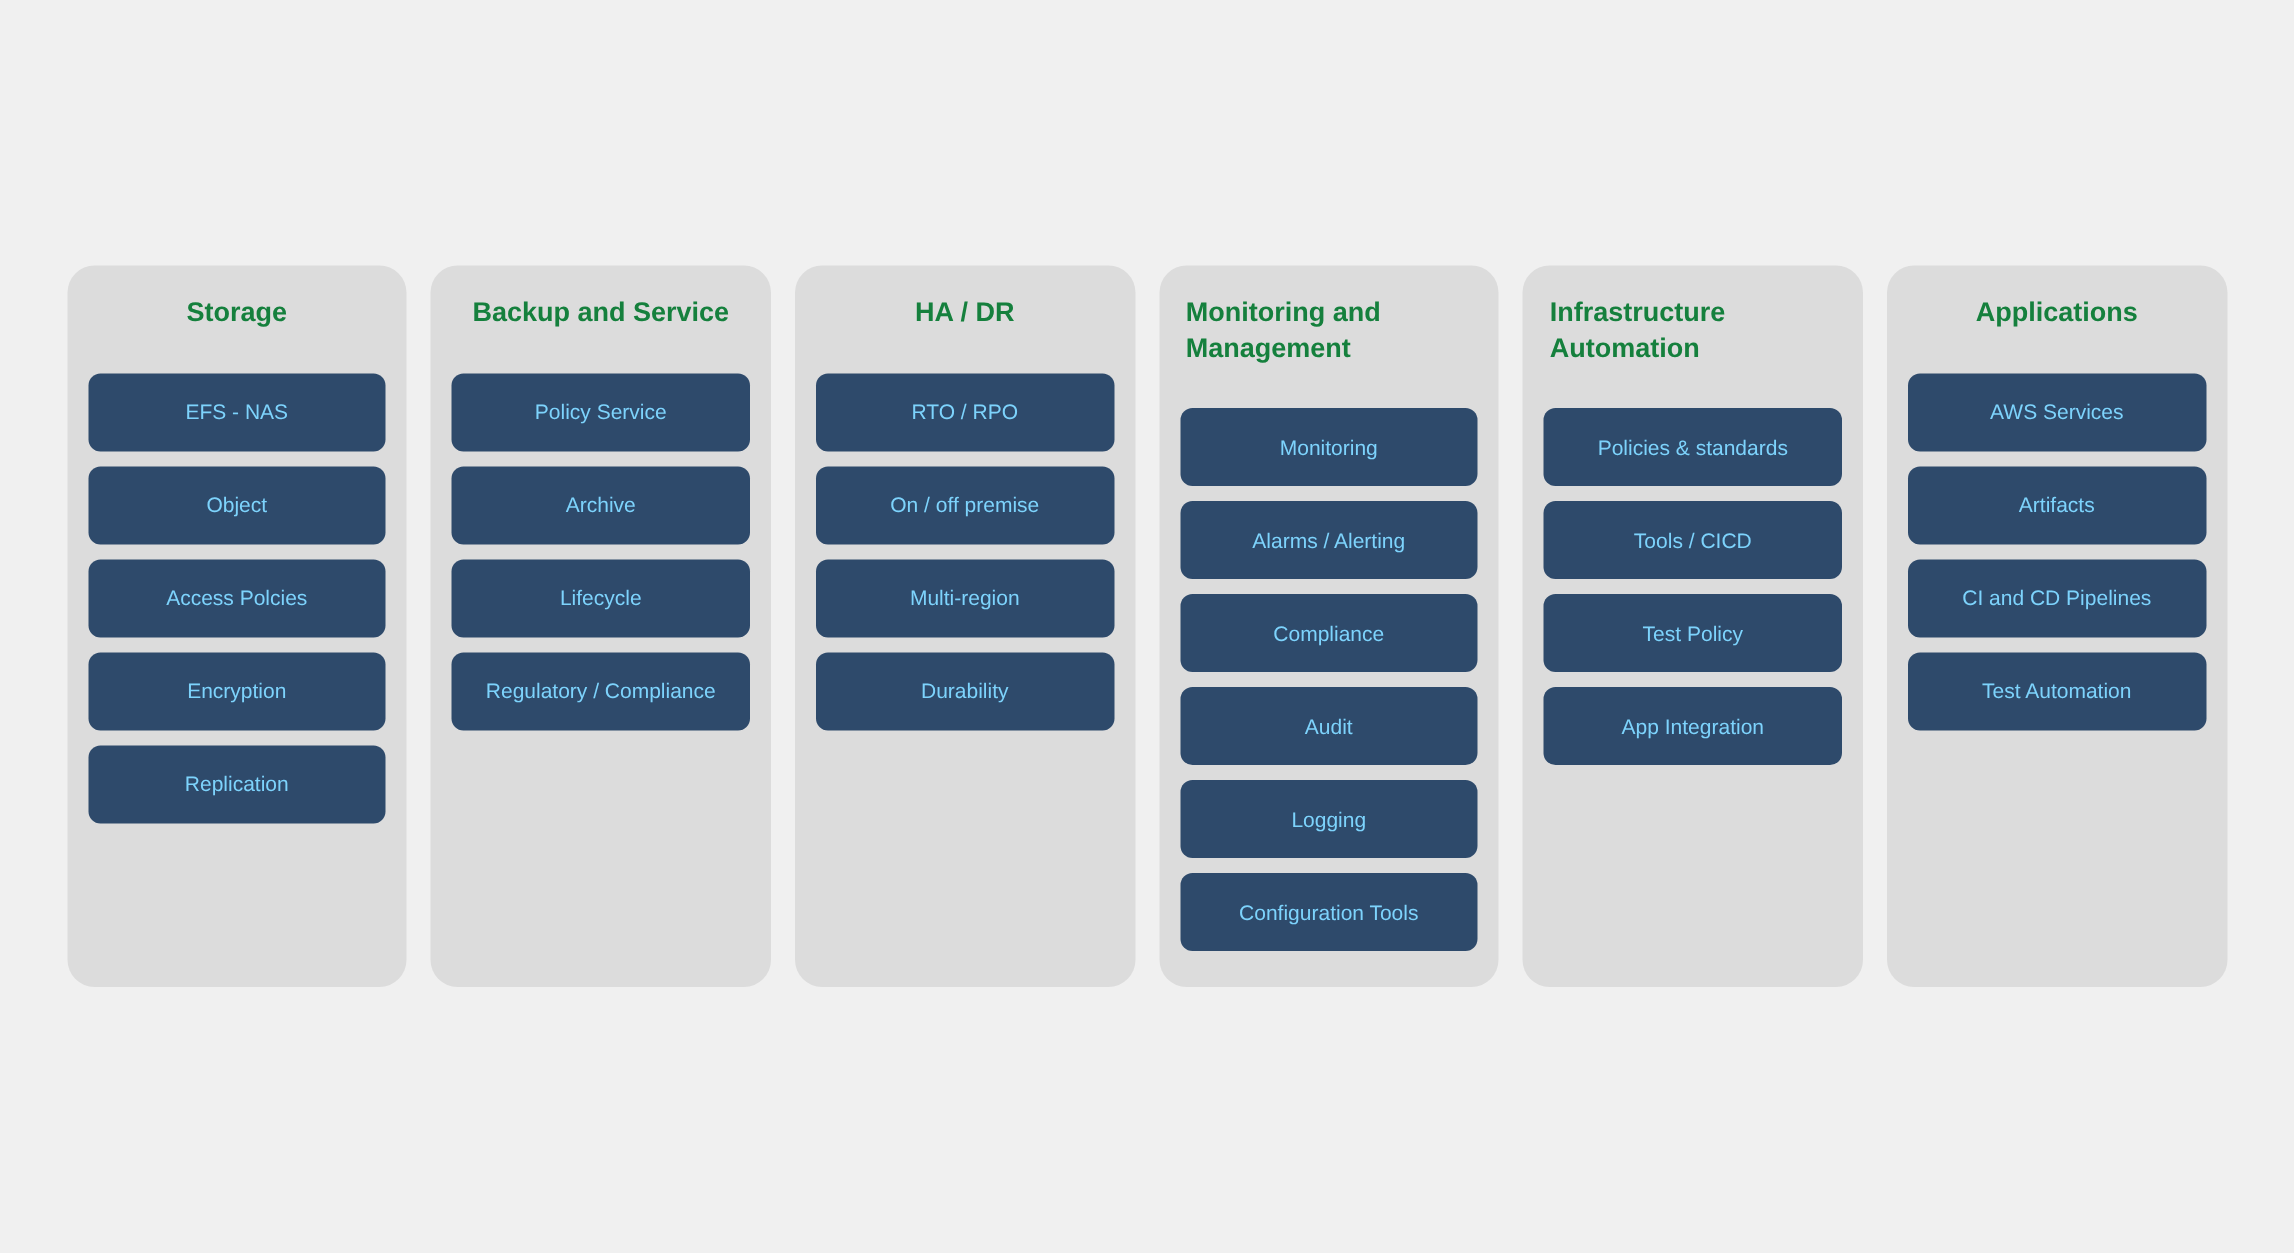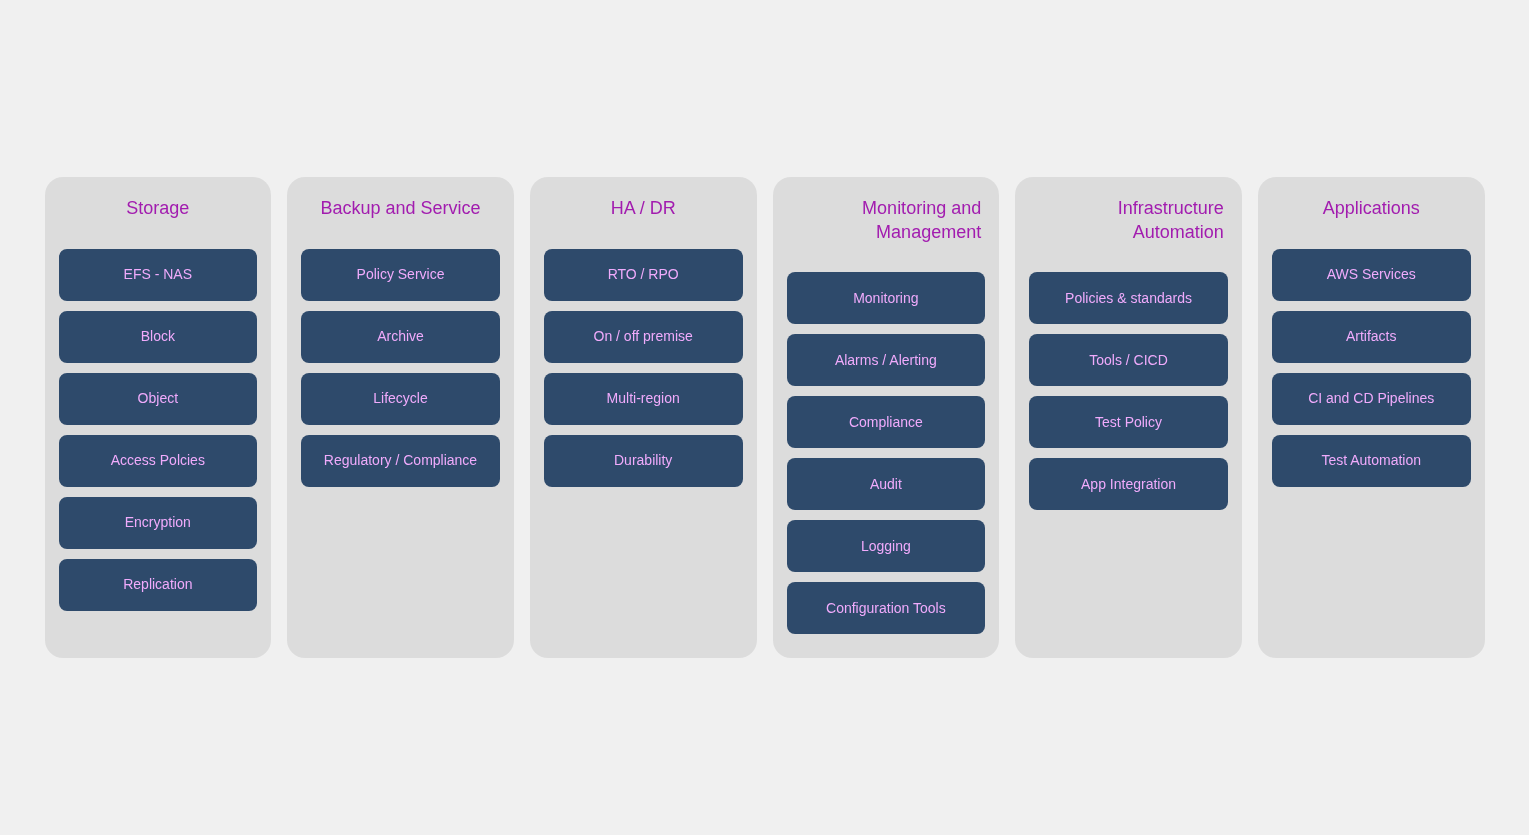--- a/index.html
+++ b/index.html
@@ -25,36 +25,36 @@
       background: #dcdcdc;
       border-radius: 18px;
       padding: 20px 14px 24px 14px;
       display: flex;
       flex-direction: column;
       align-items: center;
       gap: 0;
     }
     .column-title {
       font-size: 18px;
-      font-weight: 400;
-      color: #a21caf;
-      text-align: right;
+      font-weight: 700;
+      color: #15803d;
+      text-align: left;
       margin-bottom: 28px;
       line-height: 1.3;
       padding: 0 4px;
     }
     .items-list {
       display: flex;
       flex-direction: column;
       gap: 10px;
       width: 100%;
     }
     .item-card {
       background: #2e4a6b;
-      color: #f0abfc;
+      color: #7dd3fc;
       border-radius: 8px;
       padding: 16px 10px;
       text-align: center;
       font-size: 14px;
       font-weight: 400;
       line-height: 1.3;
       min-height: 52px;
       display: flex;
       align-items: center;
       justify-content: center;
@@ -62,21 +62,20 @@
     }
   </style>
 </head>
 <body>
 
 <div class="diagram" id="diagram-root">
 <div class="column">
       <div class="column-title">Storage</div>
       <div class="items-list">
         <div class="item-card">EFS - NAS</div>
-        <div class="item-card">Block</div>
         <div class="item-card">Object</div>
         <div class="item-card">Access Polcies</div>
         <div class="item-card">Encryption</div>
         <div class="item-card">Replication</div>
       </div>
     </div>
     <div class="column">
       <div class="column-title">Backup and Service</div>
       <div class="items-list">
         <div class="item-card">Policy Service</div>

